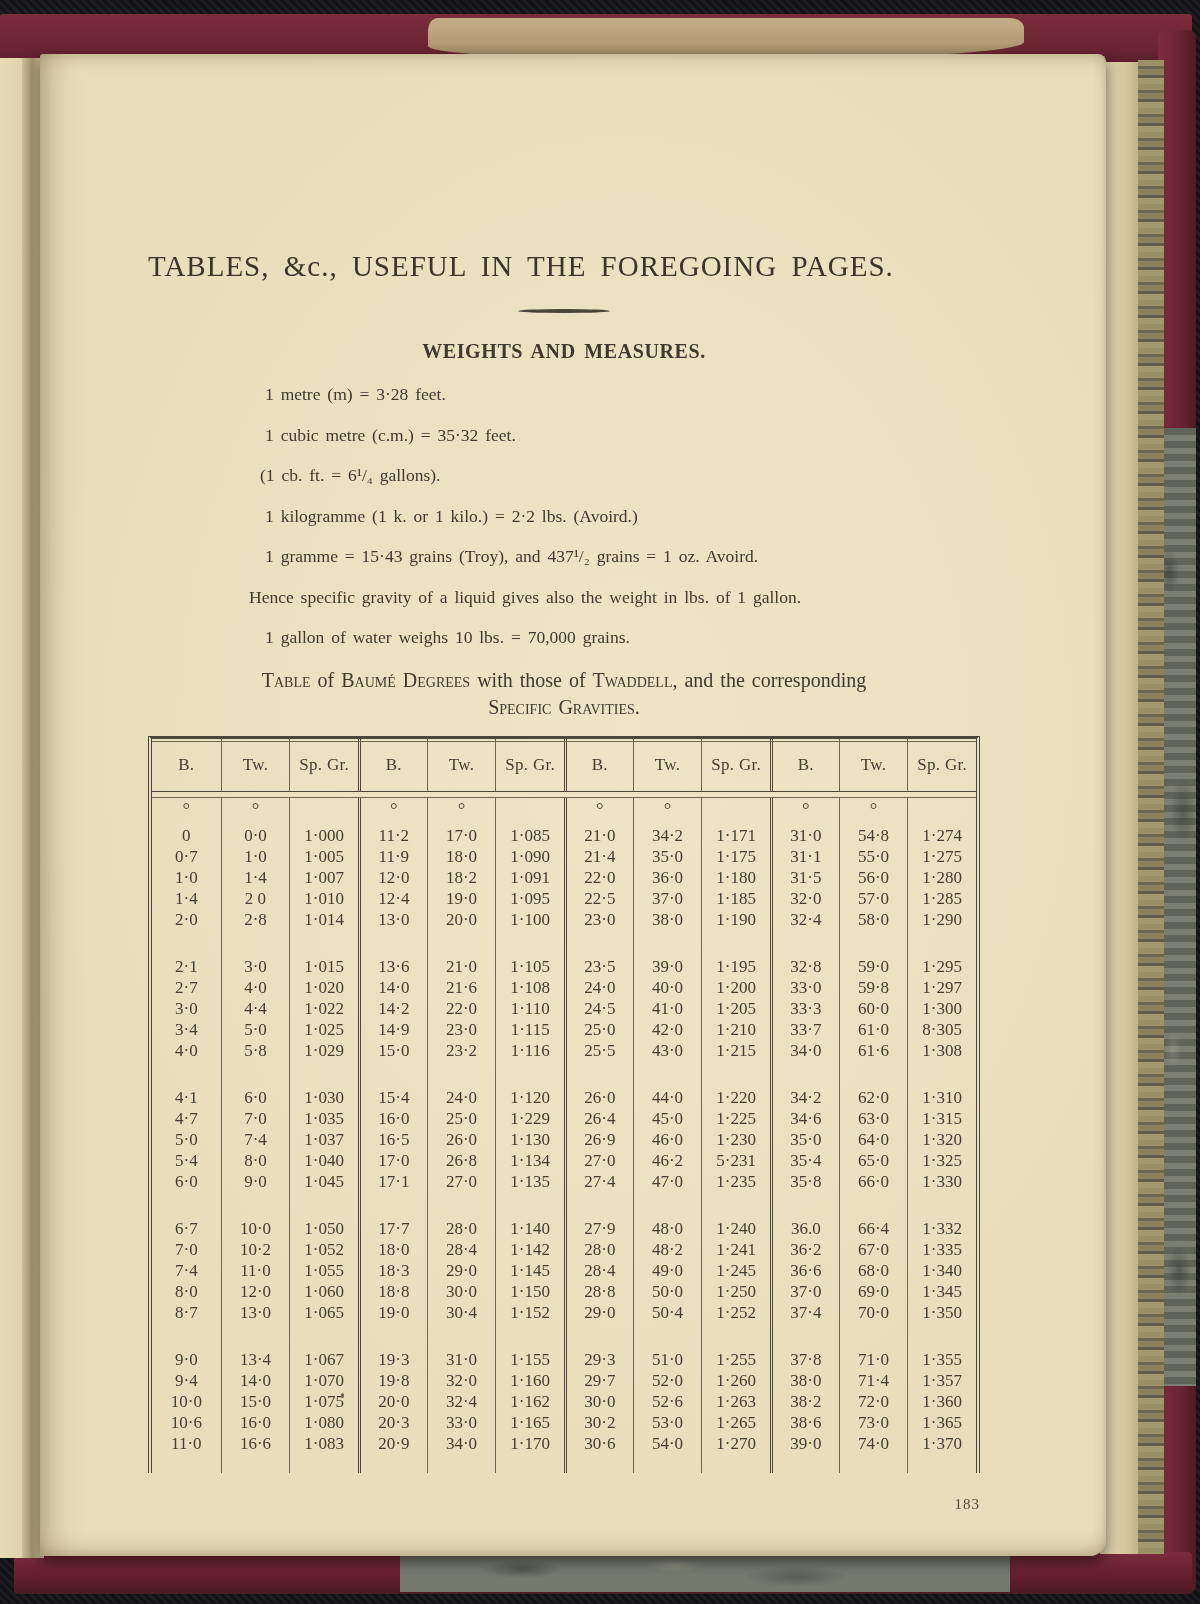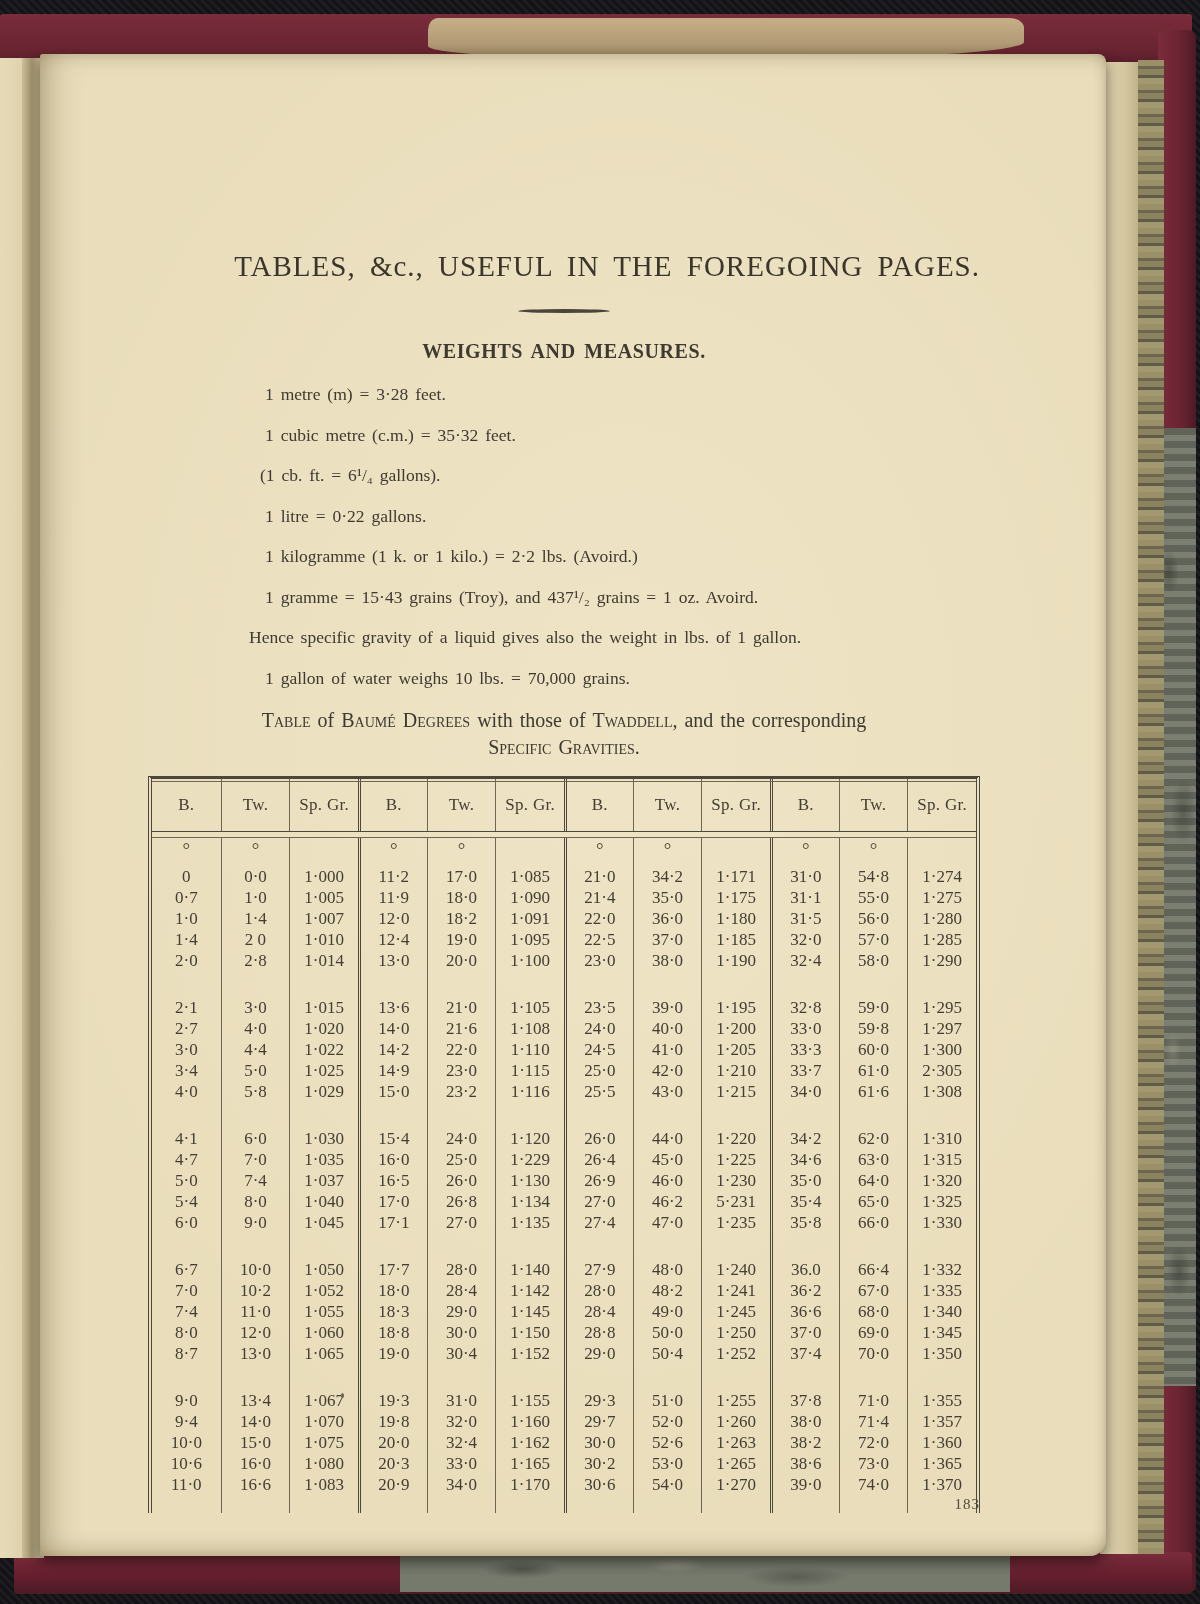--- a/index.html
+++ b/index.html
@@ -59,21 +59,21 @@
           radial-gradient(ellipse 900px 1200px at 55% 45%,rgba(255,250,230,.25),transparent 70%),
           var(--paper);
         border-radius:3px 8px 16px 4px;
         box-shadow:
           inset 20px 0 34px -14px rgba(104,84,48,.45),
           inset -6px 0 12px -6px rgba(120,100,60,.28),
           inset 0 -12px 22px -12px rgba(104,84,48,.38),
           inset 0 10px 16px -10px rgba(104,84,48,.25),
           0 6px 14px rgba(0,0,0,.5);}
   .content{position:absolute;left:108px;top:0;width:832px;}
-  .title{margin:196px 0 0;font-weight:400;text-align:right;
+  .title{margin:196px 0 0;font-weight:400;text-align:left;
          font-size:29px;letter-spacing:1px;word-spacing:6px;color:#3b352c;}
   .divider{width:92px;height:4px;margin:26px auto 0;background:#4a443a;border-radius:50%;}
   .heading{margin:27px 0 0;text-align:center;font-size:20px;font-weight:700;
            letter-spacing:.6px;word-spacing:3px;}
   .measures{margin:20px 0 0 84px;}
   .measures p{margin:17px;font-size:17.5px;line-height:23.5px;word-spacing:2.5px;}
   .indent{padding-left:16px;}
   .paren{padding-left:11px;}
   .flush{padding-left:0;}
   .caption{margin-top:6px;text-align:center;font-size:20px;line-height:27px;word-spacing:2px;}
@@ -120,21 +120,20 @@
   <div class="page">
     <div class="content">
       <h1 class="title">TABLES, &amp;c., USEFUL IN THE FOREGOING PAGES.</h1>
       <div class="divider"></div>
       <h2 class="heading">WEIGHTS AND MEASURES.</h2>
 
       <div class="measures">
         <p class="indent">1 metre (m) = 3·28 feet.</p>
         <p class="indent">1 cubic metre (c.m.) = 35·32 feet.</p>
         <p class="paren">(1 cb. ft. = 6¹/₄ gallons).</p>
-        <p class="indent">1 litre = 0·22 gallons.</p>
         <p class="indent">1 kilogramme (1 k. or 1 kilo.) = 2·2 lbs. (Avoird.)</p>
         <p class="indent">1 gramme = 15·43 grains (Troy), and 437¹/₂ grains = 1 oz. Avoird.</p>
         <p class="flush">Hence specific gravity of a liquid gives also the weight in lbs. of 1 gallon.</p>
         <p class="indent">1 gallon of water weighs 10 lbs. = 70,000 grains.</p>
       </div>
 
       <div class="caption">
         <div class="cap-line"><span class="sc">Table</span><span> of </span><span class="sc">Baumé Degrees</span><span> with those of </span><span class="sc">Twaddell,</span><span> and the corresponding</span></div>
         <div class="cap-line"><span class="sc">Specific Gravities.</span></div>
       </div>
@@ -277,21 +276,21 @@
           <div class="cell num thin">5·0</div>
           <div class="cell num thin">1·025</div>
           <div class="cell num gsep">14·9</div>
           <div class="cell num thin">23·0</div>
           <div class="cell num thin">1·115</div>
           <div class="cell num gsep">25·0</div>
           <div class="cell num thin">42·0</div>
           <div class="cell num thin">1·210</div>
           <div class="cell num gsep">33·7</div>
           <div class="cell num thin">61·0</div>
-          <div class="cell num thin">2·305</div>
+          <div class="cell num thin">8·305</div>
           <div class="cell num">4·0</div>
           <div class="cell num thin">5·8</div>
           <div class="cell num thin">1·029</div>
           <div class="cell num gsep">15·0</div>
           <div class="cell num thin">23·2</div>
           <div class="cell num thin">1·116</div>
           <div class="cell num gsep">25·5</div>
           <div class="cell num thin">43·0</div>
           <div class="cell num thin">1·215</div>
           <div class="cell num gsep">34·0</div>

